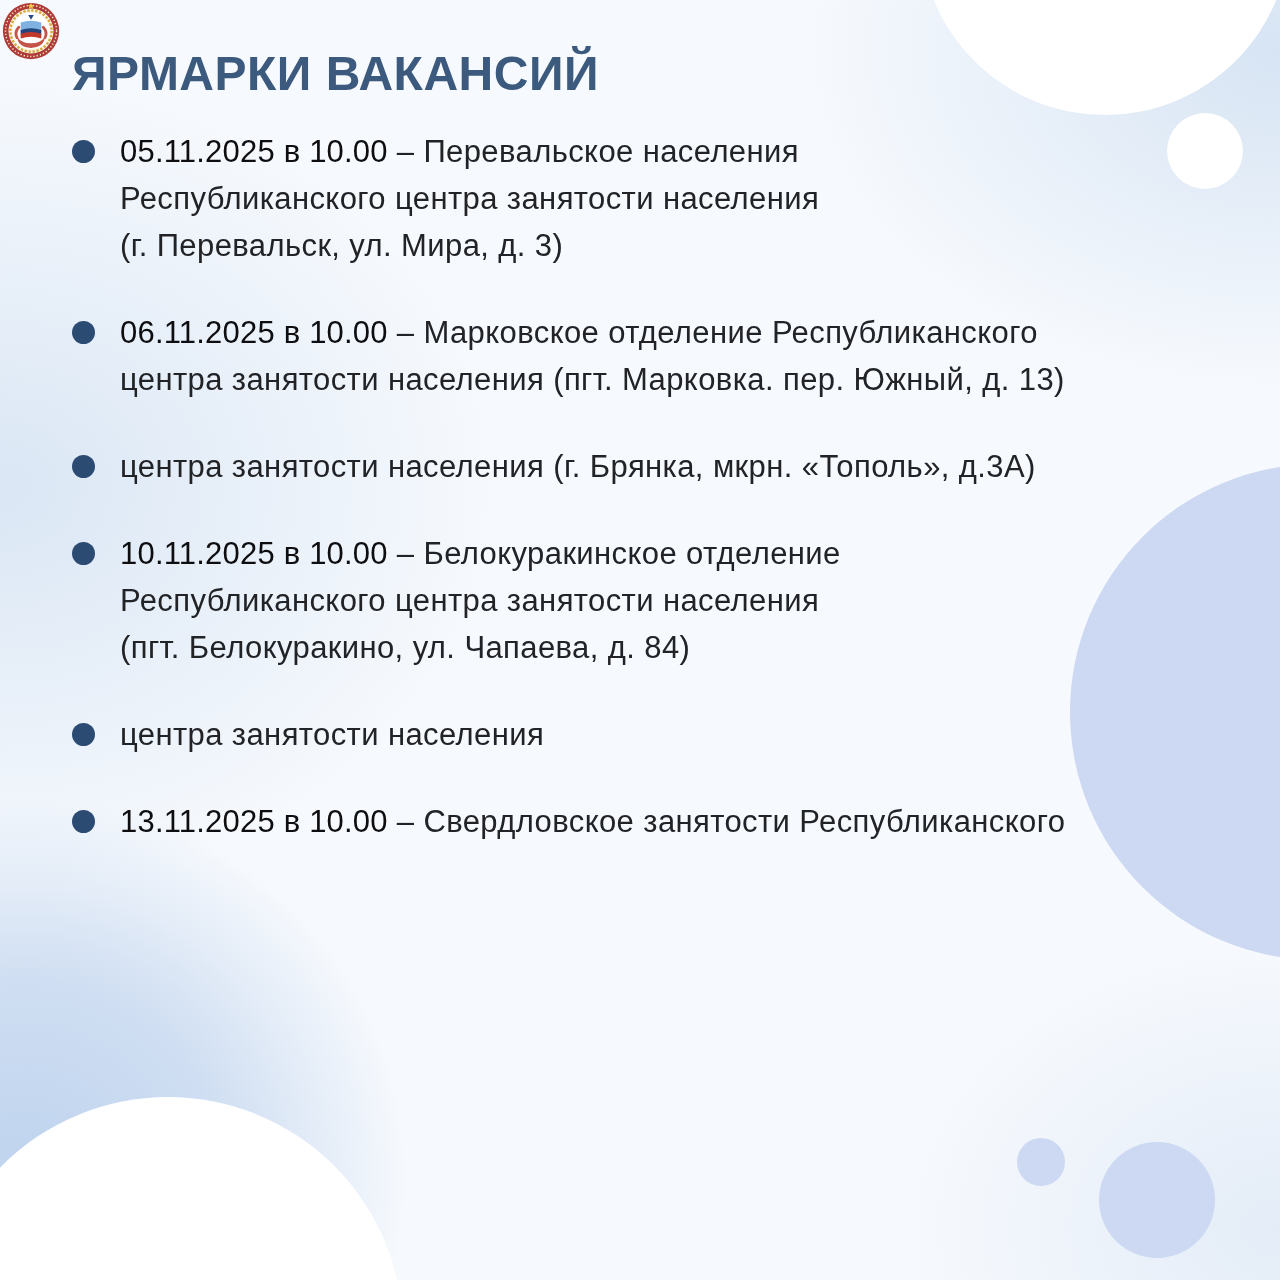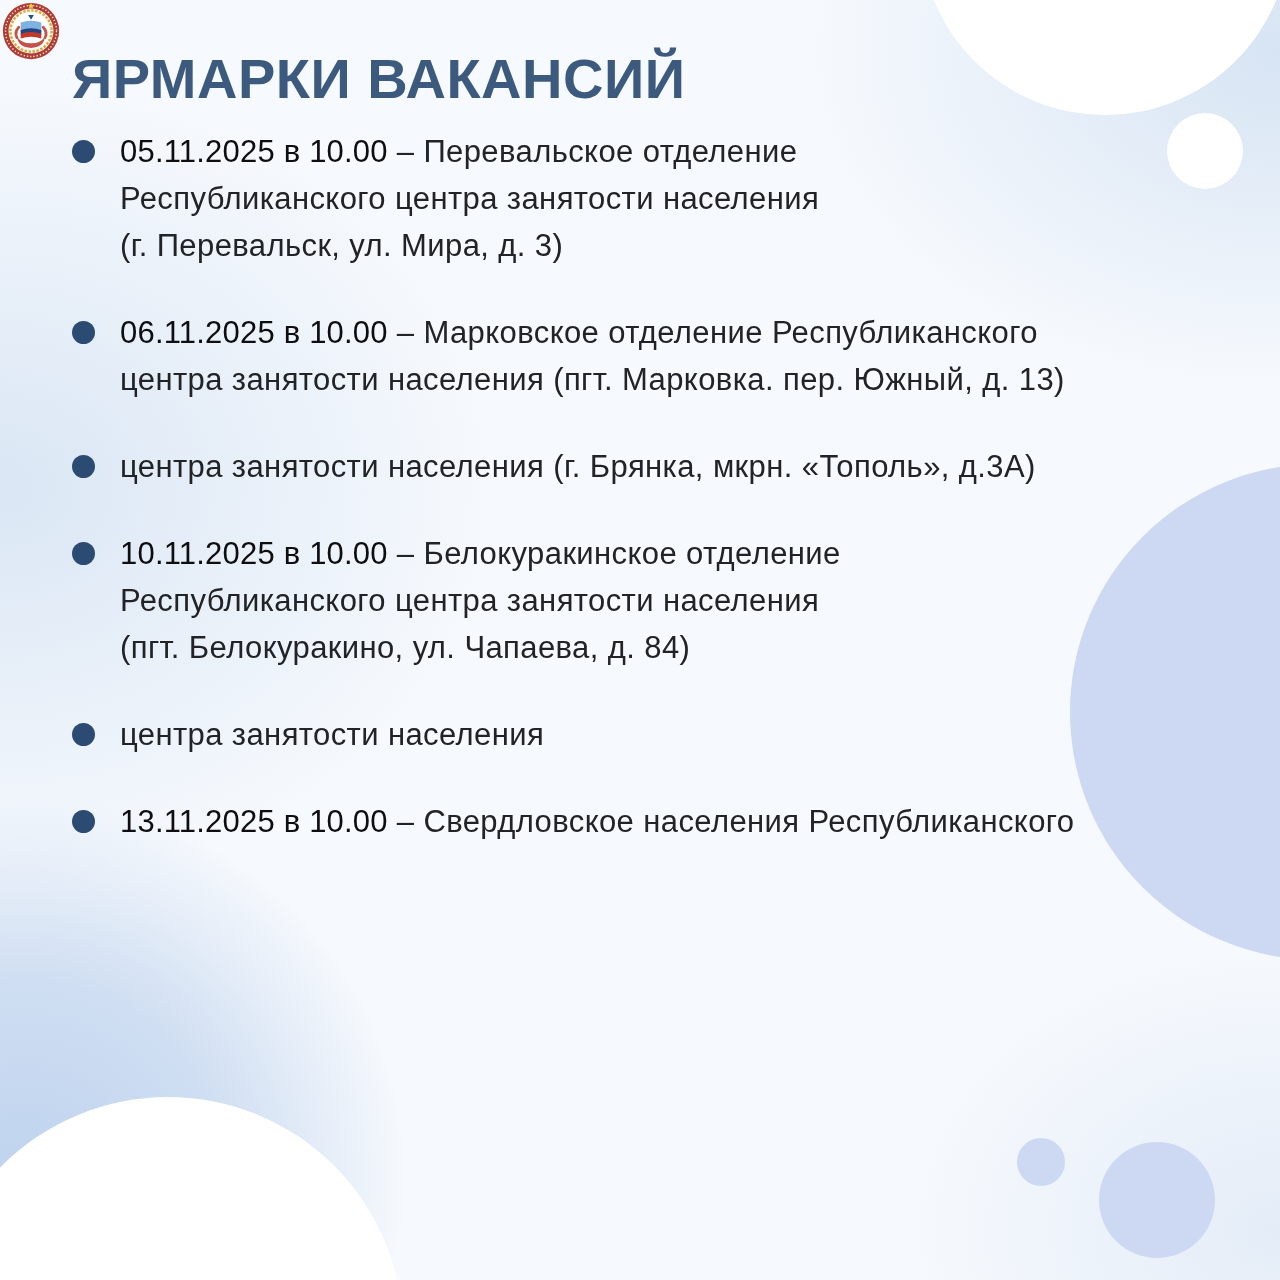--- a/index.html
+++ b/index.html
@@ -20,21 +20,21 @@
   .circle-topright-small{left:1167px;top:113px;width:76px;height:76px;}
   .circle-right-big{left:1070px;top:464px;width:496px;height:496px;}
   .circle-bottomleft-big{left:-67px;top:1097px;width:470px;height:470px;}
   .circle-bottom-dot{left:1017px;top:1138px;width:48px;height:48px;}
   .circle-bottomright{left:1099px;top:1142px;width:116px;height:116px;}
 
   .content{position:absolute;left:0;top:0;width:1280px;z-index:2;}
   .logo{position:absolute;left:1px;top:1px;width:60px;height:60px;}
   h1.title{
     position:absolute;left:72px;top:46px;margin:0;
-    font-size:56px;font-weight:800;letter-spacing:0.5px;
+    font-size:48px;font-weight:800;letter-spacing:0.5px;
     color:#3c5a7d;white-space:nowrap;
   }
   .events{position:absolute;left:72px;top:128px;width:1140px;}
   .event{display:flex;align-items:flex-start;margin-bottom:40px;}
   .bullet{
     flex:0 0 auto;width:23px;height:23px;border-radius:50%;
     background:#2c4b73;margin-top:12px;margin-right:25px;
   }
   .event-text{flex:1 1 auto;}
   .line{
@@ -71,21 +71,21 @@
     <path d="M 15,7 Q 18,1 13,-4" stroke="#c4544a" stroke-width="3" fill="none" stroke-linecap="round"></path>
   </svg>
 
   <h1 class="title">ЯРМАРКИ ВАКАНСИЙ</h1>
 
   <div class="events">
 
     <div class="event">
       <span class="bullet"></span>
       <div class="event-text">
-        <p class="line"><strong>05.11.2025 в 10.00</strong><span> – Перевальское отделение</span></p>
+        <p class="line"><strong>05.11.2025 в 10.00</strong><span> – Перевальское населения</span></p>
         <p class="line">Республиканского центра занятости населения</p>
         <p class="line">(г. Перевальск, ул. Мира, д. 3)</p>
       </div>
     </div>
 
     <div class="event">
       <span class="bullet"></span>
       <div class="event-text">
         <p class="line"><strong>06.11.2025 в 10.00</strong><span> – Марковское отделение Республиканского</span></p>
         <p class="line">центра занятости населения (пгт. Марковка. пер. Южный, д. 13)</p>
@@ -111,18 +111,18 @@
     <div class="event">
       <span class="bullet"></span>
       <div class="event-text">
         <p class="line">центра занятости населения</p>
       </div>
     </div>
 
     <div class="event">
       <span class="bullet"></span>
       <div class="event-text">
-        <p class="line"><strong>13.11.2025 в 10.00</strong><span> – Свердловское населения Республиканского</span></p>
+        <p class="line"><strong>13.11.2025 в 10.00</strong><span> – Свердловское занятости Республиканского</span></p>
       </div>
     </div>
 
   </div>
 </div>
 
 </body></html>

